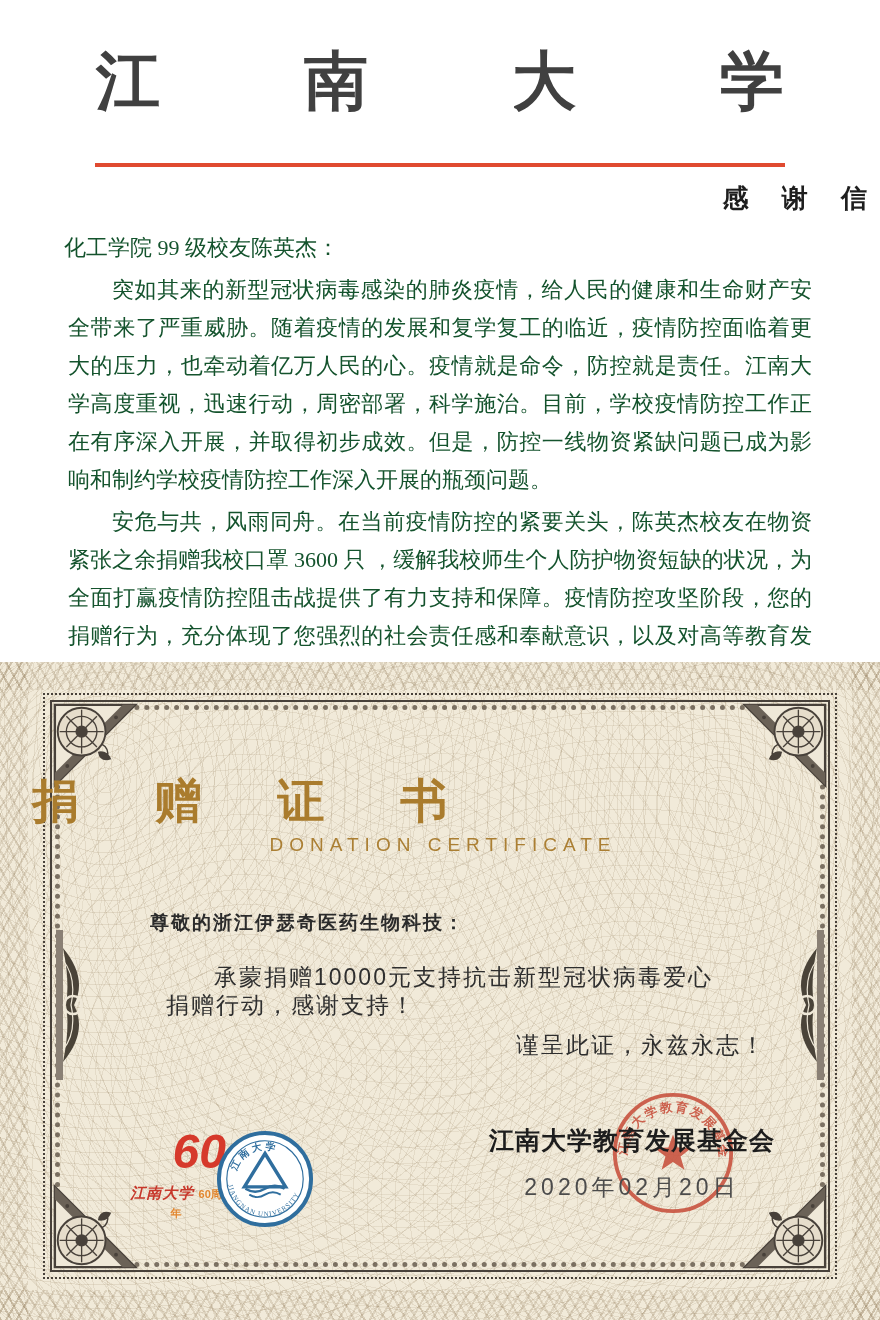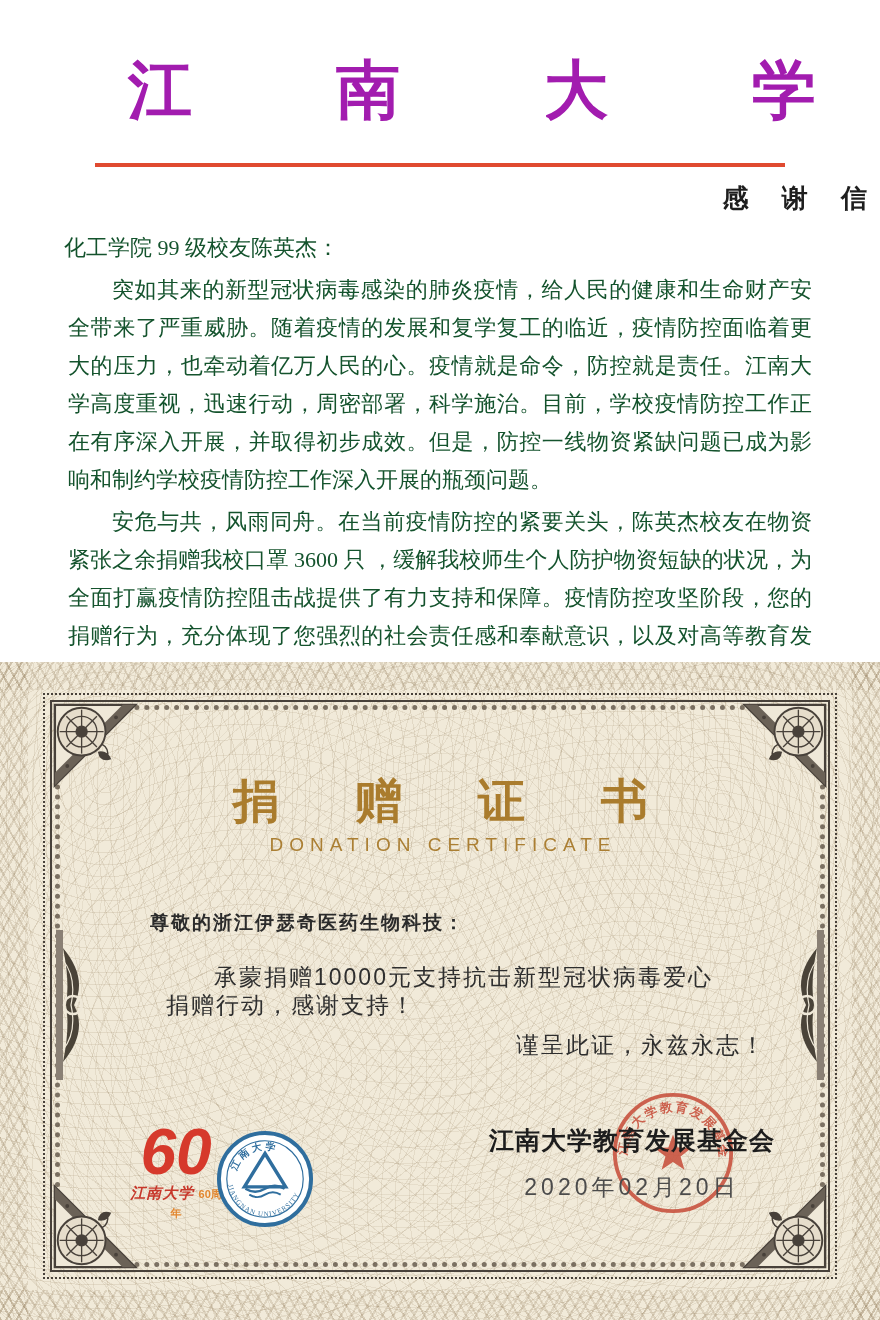--- a/index.html
+++ b/index.html
@@ -4,22 +4,22 @@
 <style>
   * { margin:0; padding:0; box-sizing:border-box; }
   html,body { width:880px; background:#ffffff; }
   body { font-family:"Liberation Serif","DejaVu Serif",serif; }
   .page { position:relative; width:880px; height:1320px; overflow:hidden; background:#fff; }
 
   
   .letter { position:relative; width:880px; height:662px; background:#fff; }
   .uni-title {
     position:absolute; top:38px; left:0; width:100%;
-    text-align:right; font-size:64px; font-weight:bold;
-    color:#a21caf; letter-spacing:64px; text-indent:64px; white-space:nowrap;margin-top:9px;
+    text-align:center; font-size:64px; font-weight:bold;
+    color:#404040; letter-spacing:64px; text-indent:64px; white-space:nowrap;
   }
   .red-line { position:absolute; top:163px; left:95px; right:95px; height:4px; background:#e04a30; }
   .letter-heading {
     position:absolute; top:181px; left:0; width:100%;
     text-align:right; font-size:26px; font-weight:bold; color:#1e1e1e;
     letter-spacing:13px; text-indent:13px;
     font-family:"Liberation Sans","DejaVu Sans",sans-serif;
   }
   .letter-body {
     position:absolute; top:229px; left:64px; width:752px;
@@ -58,21 +58,21 @@
   .corner.tr { right:52px; top:40px; transform:scaleX(-1); }
   .corner.bl { left:52px;  bottom:50px; transform:scaleY(-1); }
   .corner.br { right:52px; bottom:50px; transform:scale(-1,-1); }
 
   .flourish { position:absolute; width:44px; height:150px; top:268px; }
   .flourish.left  { left:54px; }
   .flourish.right { right:54px; transform:scaleX(-1); }
 
   .cert-title {
     position:absolute; top:108px; left:0; width:100%;
-    text-align:center; font-size:47px; font-weight:bold; color:#aa7c2d;
+    text-align:left; font-size:47px; font-weight:bold; color:#aa7c2d;
     letter-spacing:32px; text-indent:32px; white-space:nowrap;
   }
   .cert-subtitle {
     position:absolute; top:172px; left:0; width:100%;
     text-align:center; font-size:19px; color:#ab7f33; letter-spacing:6px; text-indent:6px;
     font-family:"Liberation Sans","DejaVu Sans",sans-serif;
   }
   .cert-recipient {
     position:absolute; top:248px; left:150px;
     font-size:19px; font-weight:bold; color:#2b2b2b;
@@ -80,21 +80,21 @@
   }
   .cert-line { position:absolute; left:150px; width:600px;
     font-size:23px; color:#2e2e2e; letter-spacing:2px;
     font-family:"Liberation Sans","DejaVu Sans",sans-serif;margin-left:16px; }
   .cert-line.l1 { top:300px; padding-left:48px; }
   .cert-line.l2 { top:328px; }
   .cert-line.pledge { top:368px; padding-left:48px;text-align:right; }
 
   .logo-60 { position:absolute; left:126px; top:458px; width:100px; text-align:center;
     font-family:"Liberation Sans","DejaVu Sans",sans-serif; }
-  .logo-60-num { font-size:64px; line-height:64px; font-weight:bold; font-style:italic; color:#d6392b; }
+  .logo-60-num { font-size:48px; line-height:64px; font-weight:bold; font-style:italic; color:#d6392b;text-align:right; }
   .logo-60-name { font-size:15px; font-weight:bold; font-style:italic; color:#c7372a; letter-spacing:1px; }
   .logo-60-label { font-size:11px; color:#e2862f; font-weight:bold; }
 
   .logo-univ { position:absolute; left:216px; top:468px; width:98px; height:98px; }
 
   .seal { position:absolute; left:610px; top:428px; width:126px; height:126px; opacity:.88; }
 
   .cert-issuer {
     position:absolute; top:462px; left:452px; width:360px; text-align:center;
     font-size:25px; font-weight:bold; color:#1d1d1d; letter-spacing:1px;

